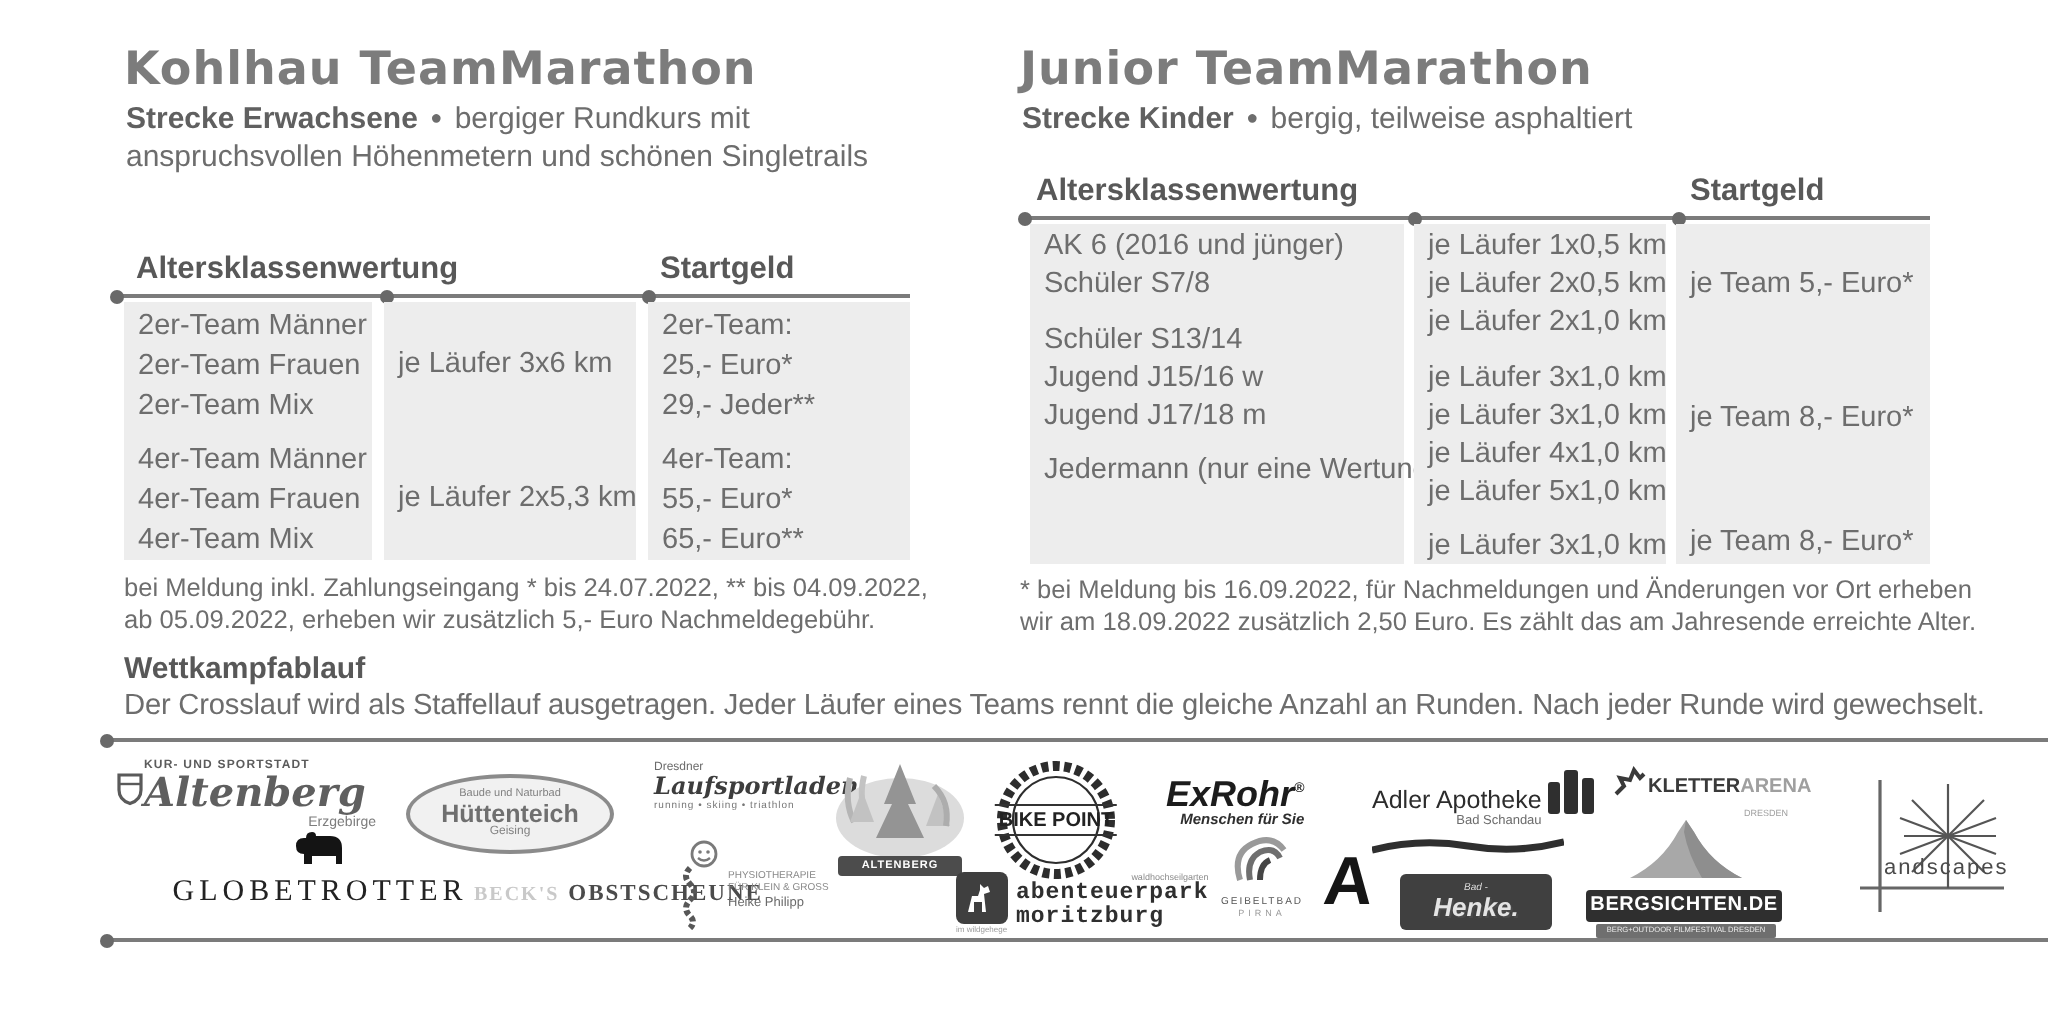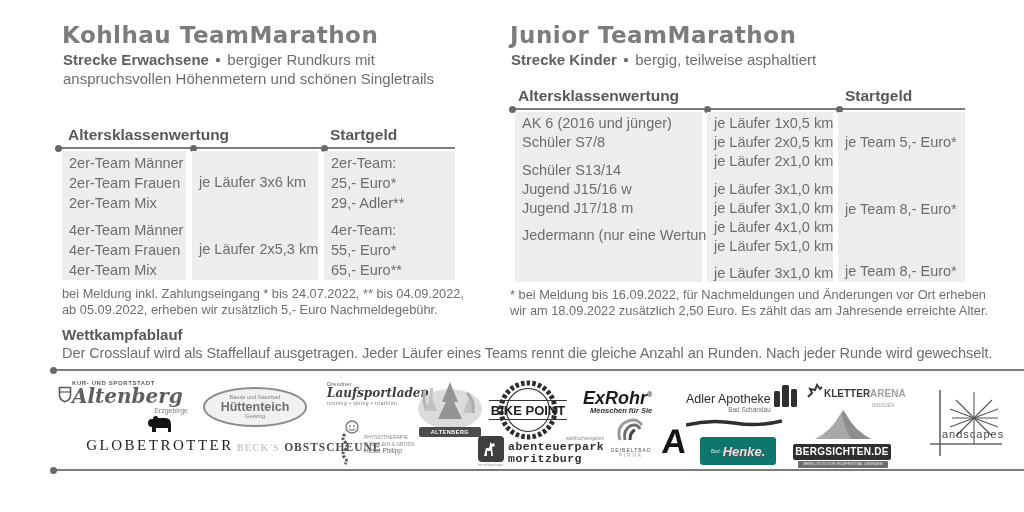--- a/index.html
+++ b/index.html
@@ -51,40 +51,40 @@
           color:#4b4b4b;letter-spacing:1px;}
   .lauf1{font-size:6px;color:#6b6b6b;}
   .lauf2{font-family:"DejaVu Serif",serif;font-style:italic;font-weight:bold;
          font-size:12px;color:#3d3d3d;line-height:13px;}
   .lauf3{font-size:5px;letter-spacing:0.5px;color:#777;}
   .phys-txt{font-size:5px;color:#8a8a8a;line-height:6.5px;white-space:nowrap;}
   .phys-name{font-size:6.5px;color:#6a6a6a;}
   .banner{background:#4c4c4c;border-radius:2px;color:#fff;font-size:5.5px;font-weight:bold;
           letter-spacing:0.5px;text-align:center;line-height:10px;height:10px;}
   .bp-txt{position:absolute;left:50%;top:50%;transform:translate(-50%,-50%);
-          font-size:13px;font-weight:900;color:#222;border-top:1px solid #333;
+          font-size:10px;font-weight:900;color:#222;border-top:1px solid #333;
           border-bottom:1px solid #333;padding:1.5px 2px;white-space:nowrap;text-align:center;}
   .mb-box{width:26px;height:26px;background:#3f3f3f;border-radius:4px;
           display:flex;align-items:center;justify-content:center;}
   .mb-top{font-size:4.5px;color:#8c8c8c;text-align:right;}
   .mb-main{font-family:"Liberation Mono",monospace;font-weight:bold;font-size:11.5px;
            color:#2f2f2f;line-height:11.5px;letter-spacing:0.5px;}
   .mb-sub{font-size:4px;color:#9a9a9a;}
   .exr{font-style:italic;font-weight:bold;font-size:18px;color:#1c1c1c;
        font-family:"Liberation Sans",sans-serif;line-height:18px;}
   .exr sup{font-size:7px;}
   .exr-tag{font-style:italic;font-weight:bold;font-size:7.5px;color:#2e2e2e;
            text-align:right;margin-top:-1px;}
   .gb1{font-size:5px;letter-spacing:1px;color:#555;text-align:center;}
   .gb2{font-size:4.5px;letter-spacing:2px;color:#9a9a9a;text-align:center;}
   .a-big{font-size:34px;font-weight:900;color:#161616;transform:skewX(-5deg);line-height:34px;}
   .adl-name{font-size:12.5px;color:#2c2c2c;white-space:nowrap;}
   .adl-sub{font-size:6.5px;color:#6b6b6b;text-align:right;}
-  .henke-box{width:76px;height:28px;background:#0f766e;border-radius:3px;
-             display:flex;flex-direction:row;align-items:center;justify-content:center;}
+  .henke-box{width:76px;height:28px;background:#404040;border-radius:3px;
+             display:flex;flex-direction:column;align-items:center;justify-content:center;}
   .henke-pre{font-size:5px;color:#dedede;font-style:italic;line-height:5px;}
   .henke-name{font-size:13px;font-weight:bold;font-style:italic;color:#e4e4e4;
               text-shadow:1px 1px 0 #4a4a4a;line-height:13px;}
   .ka1{font-size:10px;font-weight:bold;color:#3a3a3a;}
   .ka2{font-size:10px;font-weight:bold;color:#9f9f9f;}
   .ka3{font-size:4.5px;color:#9f9f9f;text-align:right;}
   .bs-box{width:98px;height:16px;background:#2f2f2f;border-radius:2px;color:#fff;
           font-weight:bold;font-size:10px;letter-spacing:0.3px;text-align:center;line-height:16px;}
   .bs-strip{width:90px;height:7px;background:#6f6f6f;border-radius:1px;color:#eee;
             font-size:3.8px;text-align:center;line-height:7px;margin:1px auto 0;}
@@ -119,21 +119,21 @@
       <div>4er-Team Frauen</div>
       <div>4er-Team Mix</div>
     </div>
     <div class="cell relcell" style="width:126px;height:129px">
       <span class="fee-abs" style="top:21px">je Läufer 3x6 km</span>
       <span class="fee-abs" style="top:88px">je Läufer 2x5,3 km</span>
     </div>
     <div class="cell" style="width:131px;height:129px">
       <div>2er-Team:</div>
       <div>25,- Euro*</div>
-      <div>29,- Adler**</div>
+      <div>29,- Jeder**</div>
       <div class="sp-l"></div>
       <div>4er-Team:</div>
       <div>55,- Euro*</div>
       <div>65,- Euro**</div>
     </div>
   </div>
 
   <div class="abs footnote" style="left:62px;top:286px">
     <div>bei Meldung inkl. Zahlungseingang * bis 24.07.2022, ** bis 04.09.2022,</div>
     <div>ab 05.09.2022, erheben wir zusätzlich 5,- Euro Nachmeldegebühr.</div>

